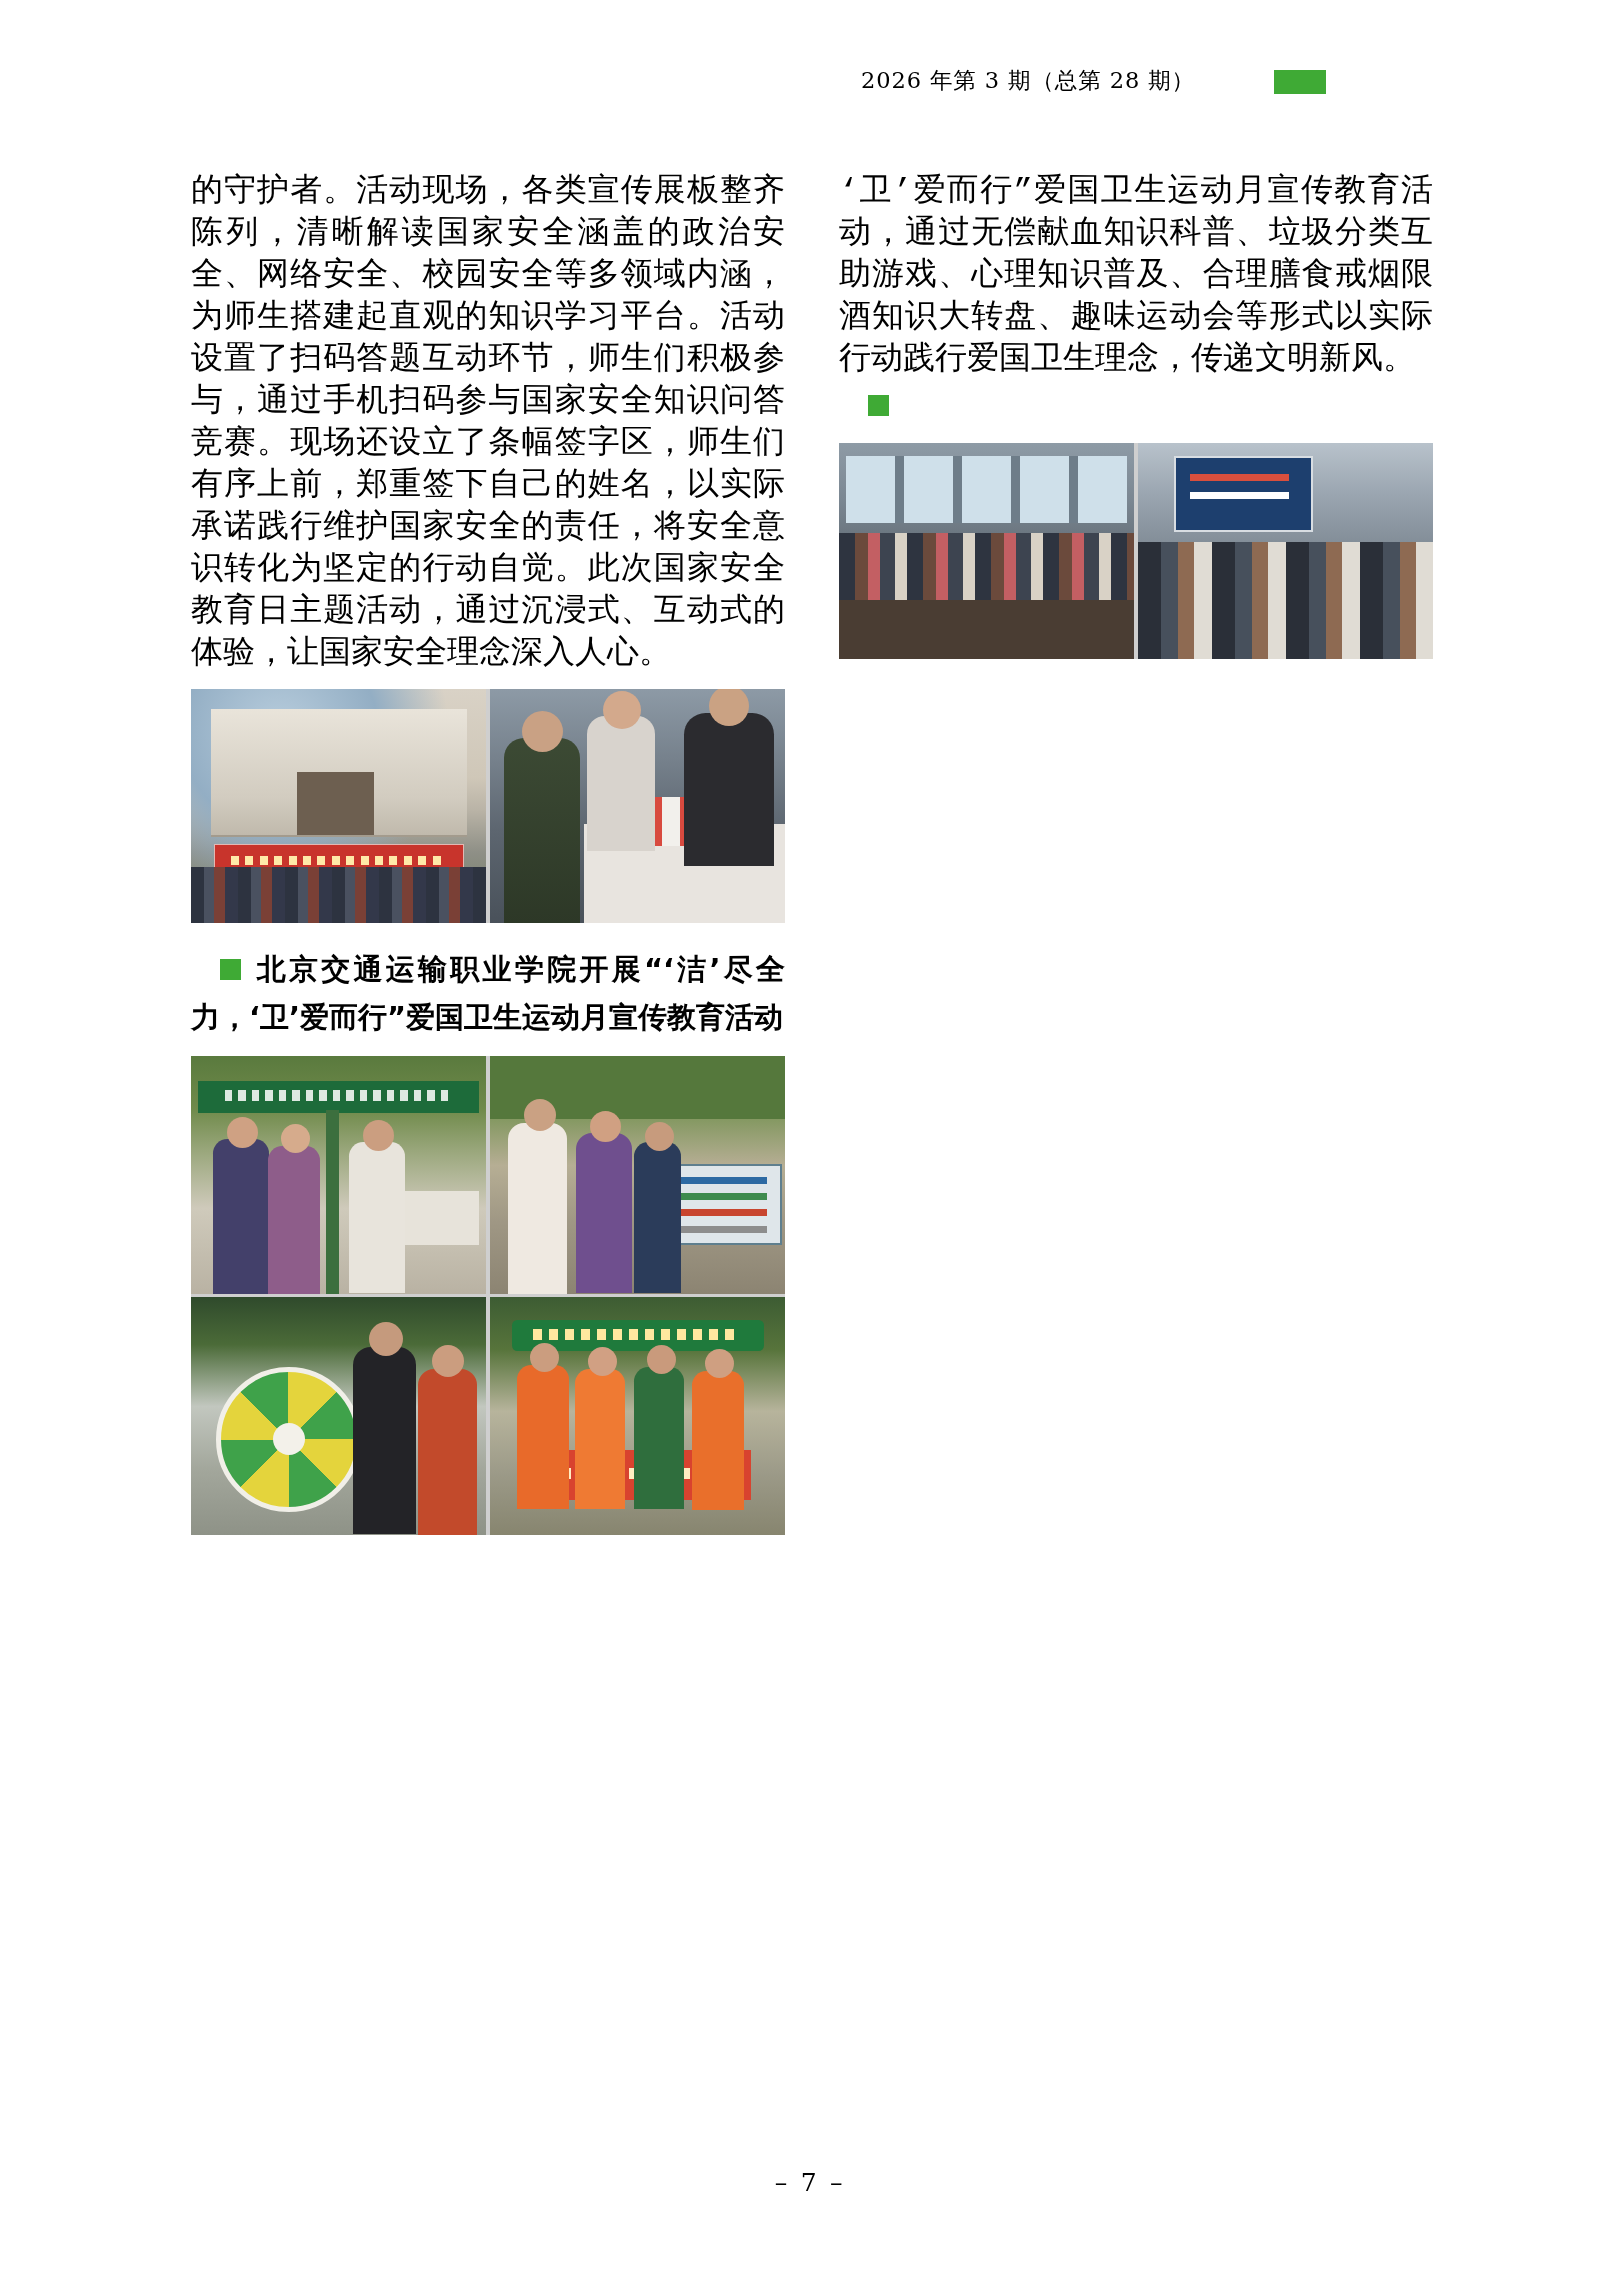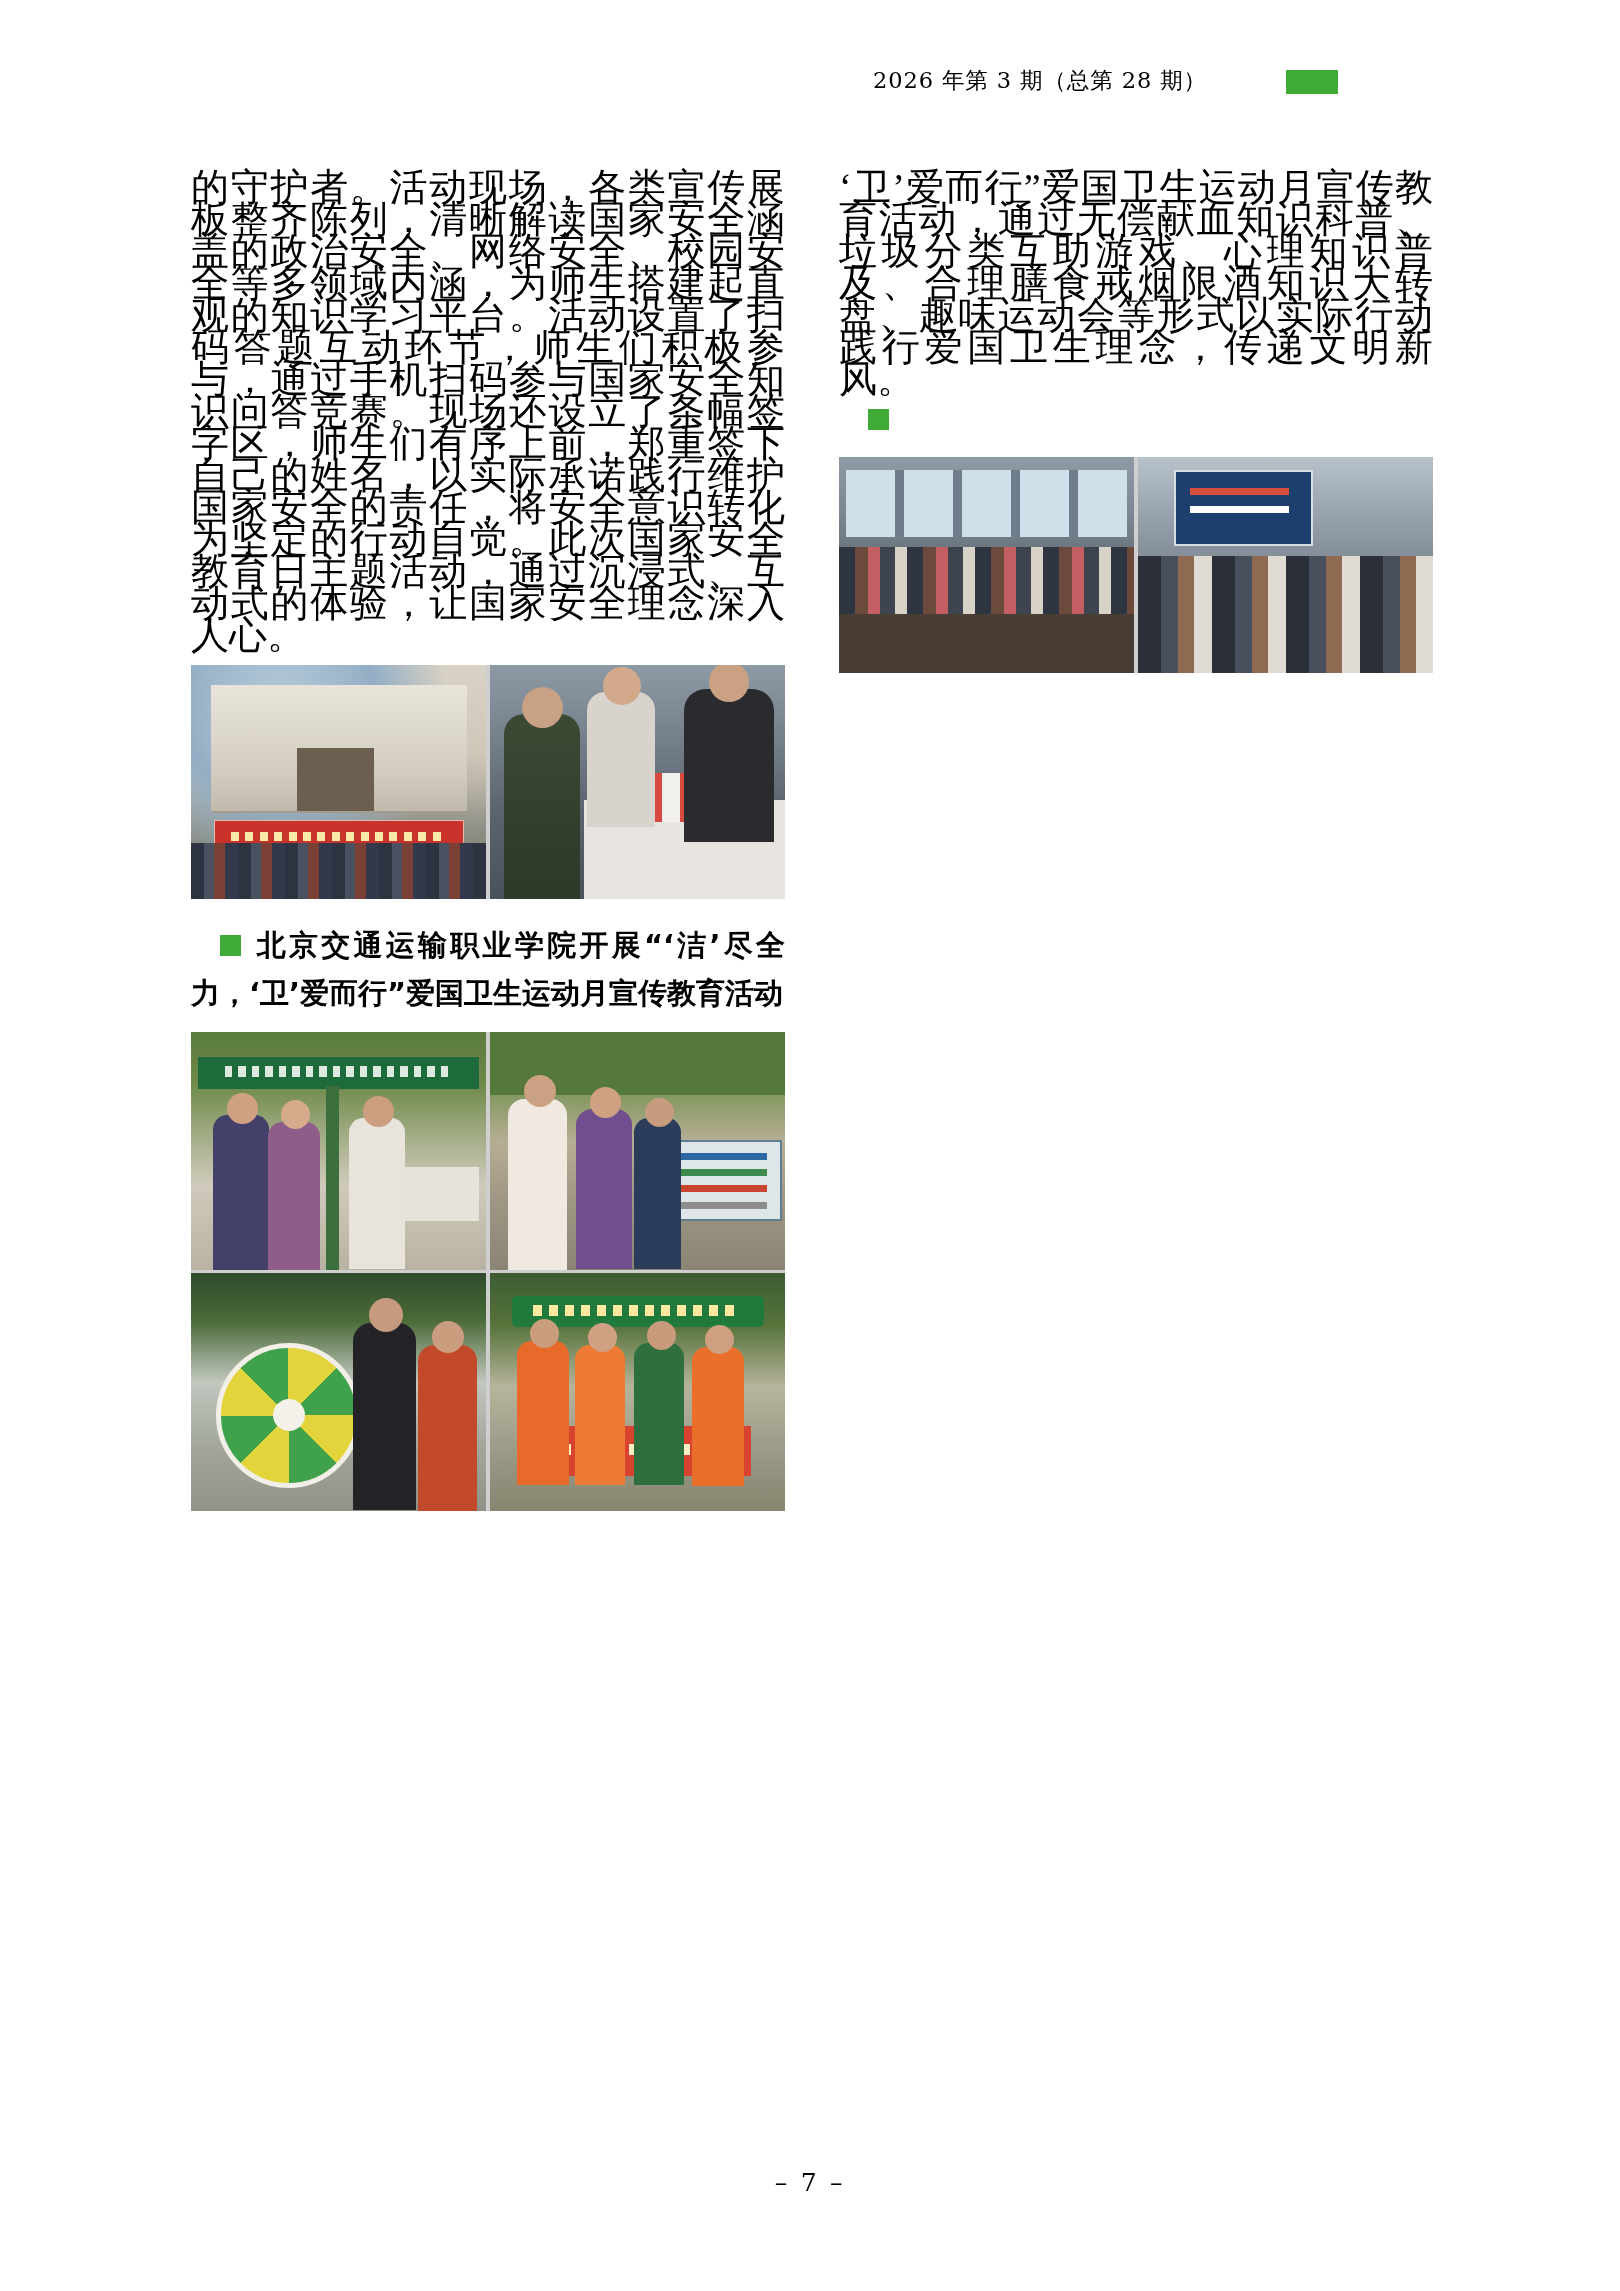--- a/index.html
+++ b/index.html
@@ -21,21 +21,21 @@
     left: 0; top: 0;
     width: 1620px;
     height: 2292px;
     background: #fff;
   }
 
   
   .header {
     position: absolute;
     top: 65px;
-    left: 16px;
+    left: 4px;
     width: 1416px;
     height: 36px;
   }
   .header-text {
     position: absolute;
     right: 225px;
     top: 0;
     font-size: 22.5px;
     letter-spacing: 0.9px;
     color: #000;
@@ -55,25 +55,25 @@
   .col {
     position: absolute;
     top: 171px;
     width: 594px;
   }
   .col-left { left: 191px; }
   .col-right { left: 839px; }
 
   p.body-text {
     margin: 0 0 0 0;
-    font-size: 38px;
-    line-height: 32px;
+    font-size: 32px;
+    line-height: 42px;
     text-align: justify;
     text-justify: inter-ideograph;
-    font-family: Liberation Serif, serif;
+    font-family: Liberation Mono, monospace;
     letter-spacing: 0px;
   }
   p.indent {
     text-indent: 57px;
   }
 
   
   .heading {
     font-size: 29px;
     line-height: 48px;

